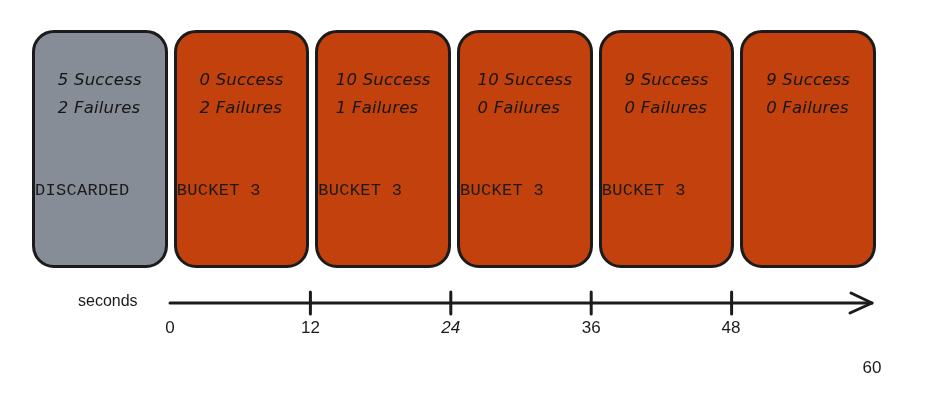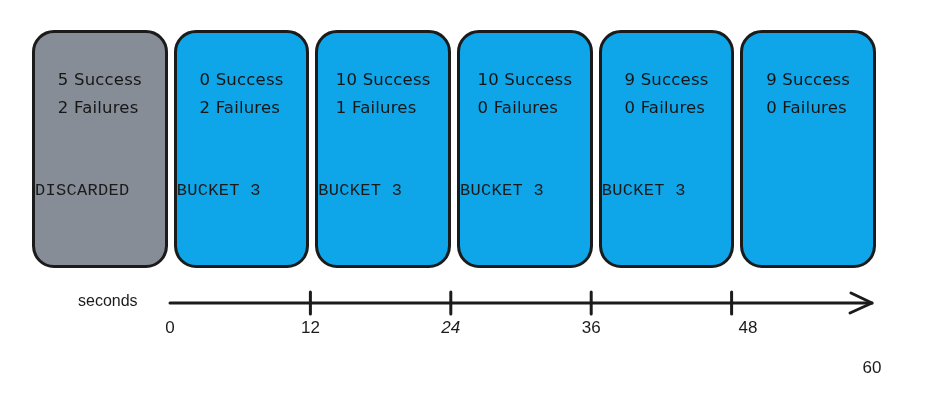--- a/index.html
+++ b/index.html
@@ -31,21 +31,21 @@
     flex-direction: row;
     align-items: stretch;
   }
 
   .bucket {
     position: relative;
     flex: 1 1 0;
     margin-right: 6px;
     border: 3px solid #1b1b1b;
     border-radius: 22px;
-    background: #0ea5e9;
+    background: #c2410c;
     box-sizing: border-box;
     display: flex;
     flex-direction: column;
     align-items: center;
   }
   .bucket:last-child { margin-right: 0; }
 
   .bucket.discarded {
     background: #868d96;
     border-color: #1b1b1b;
@@ -59,20 +59,21 @@
     gap: 7px;
   }
 
   .stat-line {
     font-family: "DejaVu Sans", sans-serif;
     font-size: 16.5px;
     line-height: 1.25;
     color: #161616;
     letter-spacing: 0.2px;
     white-space: nowrap;
+    font-style: italic;
   }
 
   .bucket-label {
     position: absolute;
     left: 0;
     right: 0;
     top: 148px;
     text-align: left;
     font-family: Liberation Mono, monospace;
     font-size: 17px;
@@ -175,17 +176,17 @@
           <path d="M310.4 10 L310.4 32"></path>
           <path d="M450.8 10 L450.8 32"></path>
           <path d="M591.2 10 L591.2 32"></path>
           <path d="M731.6 10 L731.6 32"></path>
         </g>
     </svg>
   <div class="tick-label" style="left: 170px;">0</div>
       <div class="tick-label" style="left: 310.4px;">12</div>
       <div class="tick-label" style="left: 450.8px; font-style: italic;">24</div>
       <div class="tick-label" style="left: 591.2px;">36</div>
-      <div class="tick-label" style="left: 748px;">48</div>
+      <div class="tick-label" style="left: 731px;">48</div>
       <div class="tick-label" style="left: 872px; margin-top: 40px;">60</div>
     </div>
 
 </div>
 
 </body></html>

